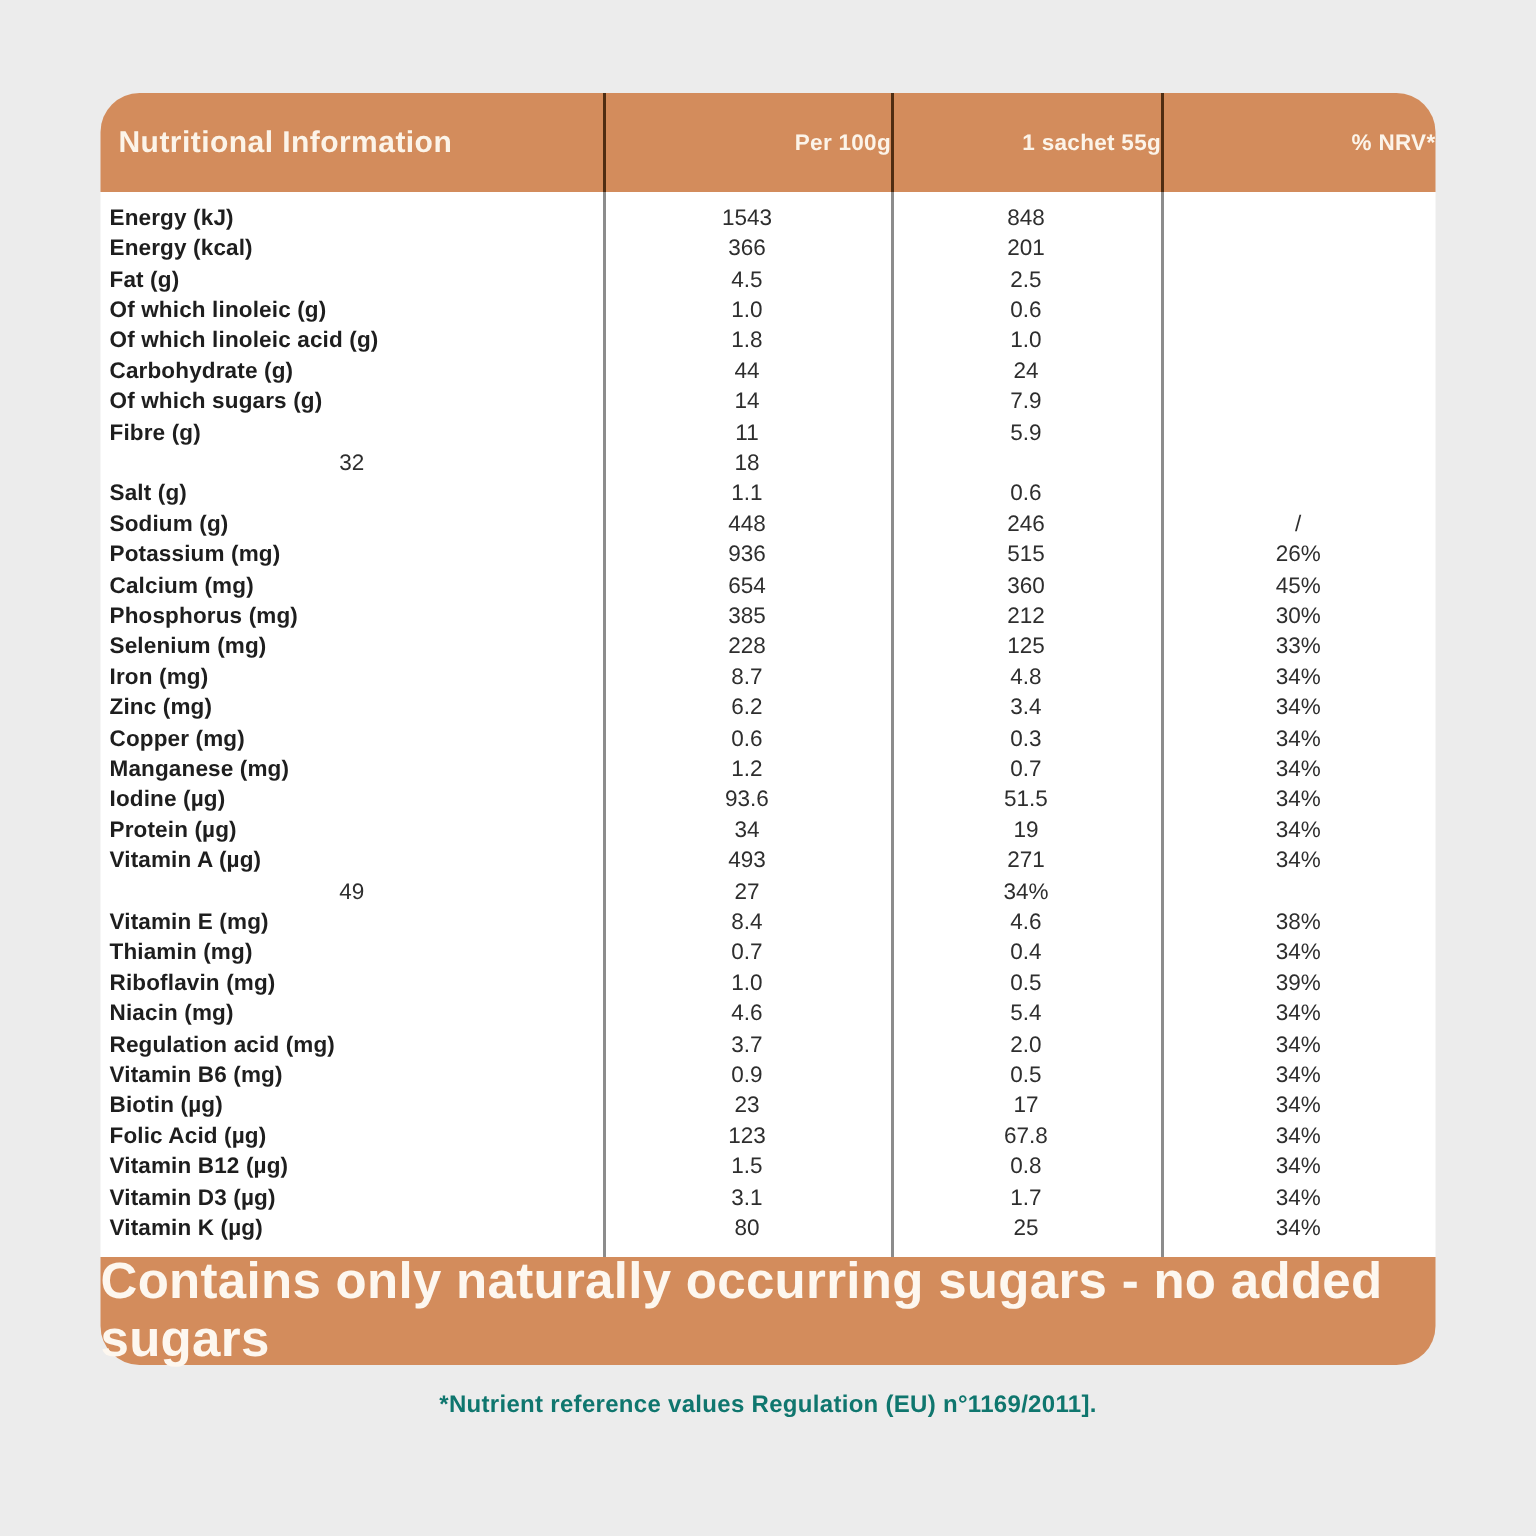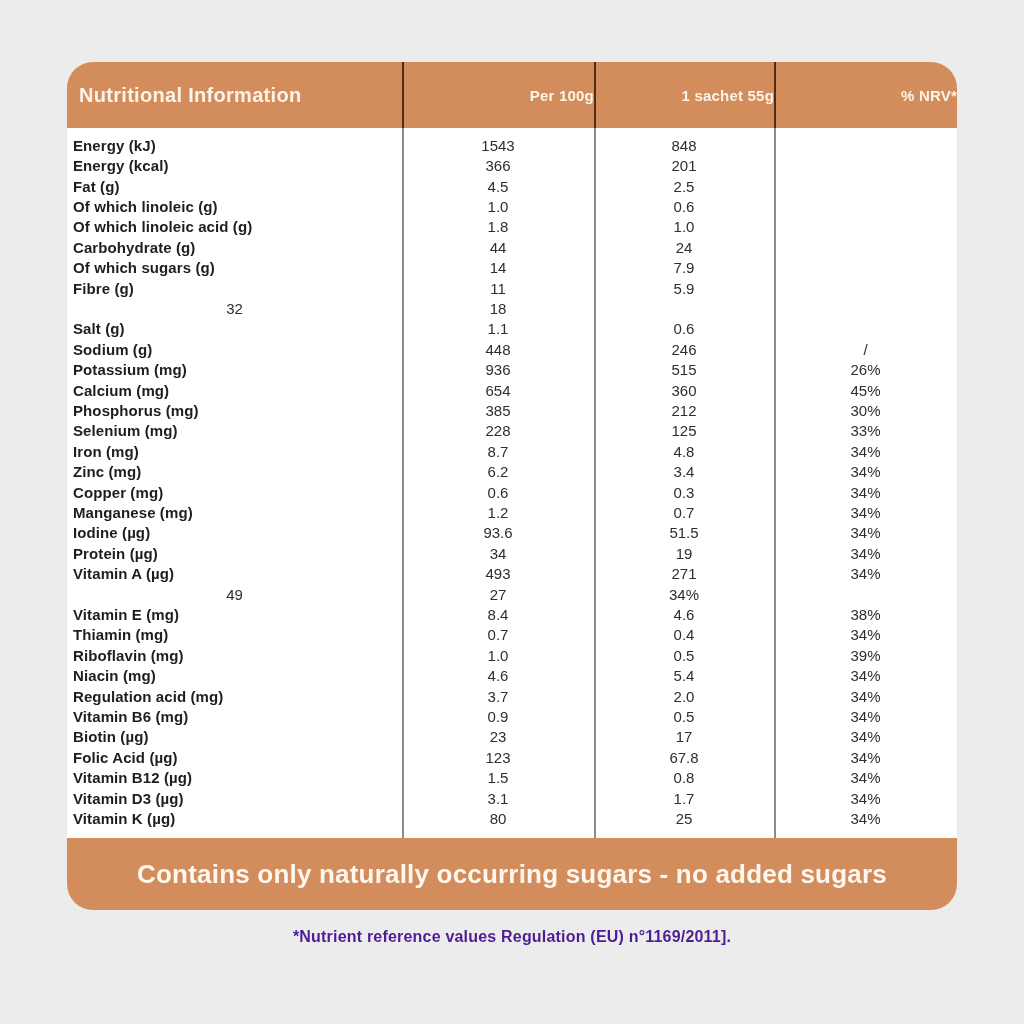--- a/index.html
+++ b/index.html
@@ -75,31 +75,31 @@
   .divider.d3 { left: 707px; }
 
   
   .banner {
     position: absolute; left: 0; top: 776px;
     width: 890px; height: 72px;
     background: #D38C5C;
     border-radius: 0 0 26px 26px;
     display: flex; align-items: center; justify-content: center;
     color: #FDF7EF;
-    font-size: 26px; font-weight: bold;
+    font-size: 34px; font-weight: bold;
     letter-spacing: 0.2px;
   }
 
   
   .footnote {
     position: absolute; left: 0; top: 928px;
     width: 1024px;
     text-align: center;
     font-size: 16px; font-weight: bold;
-    color: #4c1d95;
+    color: #0f766e;
     letter-spacing: 0.2px;
   }
 </style>
 </head>
 <body>
 
 <div class="page">
   <div class="card">
 
     <div class="header">

